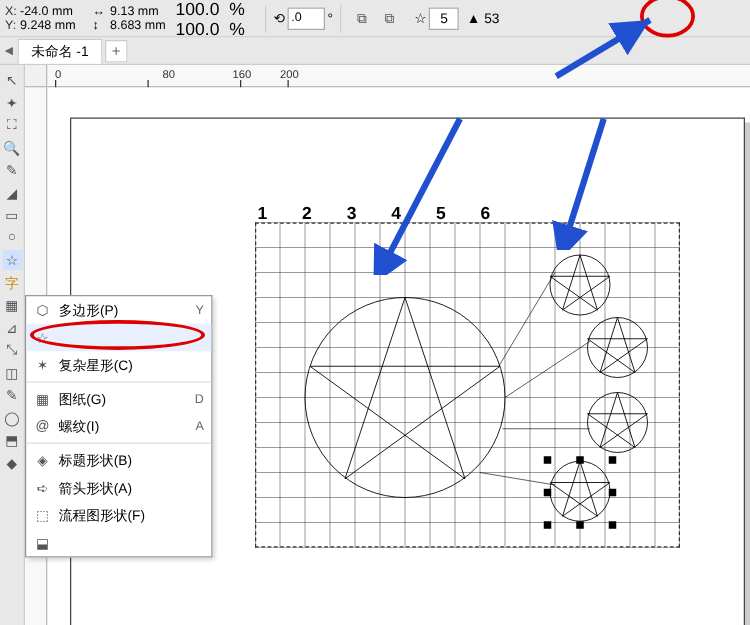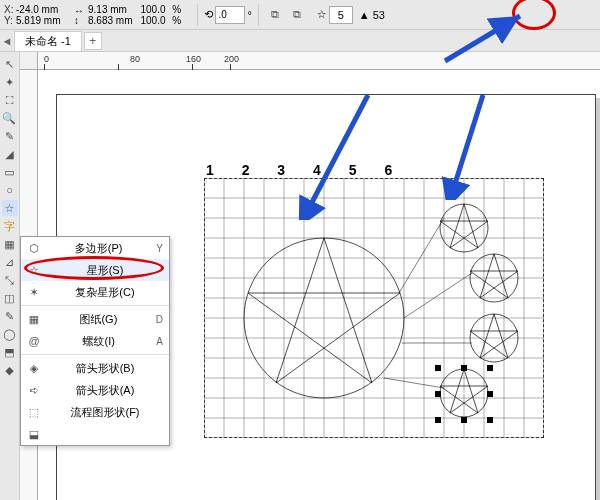--- a/index.html
+++ b/index.html
@@ -5,21 +5,21 @@
 * { margin: 0; padding: 0; box-sizing: border-box; }
 body { font-family: "Microsoft YaHei", sans-serif; font-size: 11px; background: #f0f0f0; width: 600px; height: 500px; overflow: hidden; position: relative; }
 .top-bar { height: 30px; background: #e8e8e8; border-bottom: 1px solid #ccc; display: flex; align-items: center; padding: 0 4px; gap: 2px; }
 .coord-box { display: flex; flex-direction: column; font-size: 10px; margin-right: 6px; }
 .coord-row { display: flex; align-items: center; gap: 2px; }
 .coord-label { width: 10px; color: #333; }
 .coord-val { width: 50px; }
 .dim-box { display: flex; flex-direction: column; font-size: 10px; margin-right: 6px; }
 .dim-row { display: flex; align-items: center; gap: 2px; }
 .dim-icon { width: 12px; height: 10px; }
-.pct-box { display: flex; flex-direction: column; font-size: 10px; margin-right: 10px; }
+.pct-box { display: flex; flex-direction: column; font-size: 14px; margin-right: 10px; }
 .sep { width: 1px; height: 22px; background: #ccc; margin: 0 4px; }
 .angle-box { display: flex; align-items: center; gap: 2px; }
 .angle-input { width: 30px; height: 18px; border: 1px solid #aaa; background: #fff; font-size: 10px; padding: 0 2px; }
 .icon-btn { width: 20px; height: 20px; display: flex; align-items: center; justify-content: center; color: #555; }
 .star-points { display: flex; align-items: center; gap: 2px; margin-left: 8px; position: relative; }
 .points-input { width: 24px; height: 18px; border: 1px solid #aaa; background: #fff; font-size: 11px; text-align: center; }
 .red-oval-top { position: absolute; border: 3px solid #d00; border-radius: 50%; pointer-events: none; }
 .tab-bar { height: 22px; background: #e8e8e8; display: flex; align-items: center; border-bottom: 1px solid #ccc; }
 .nav-arrow { width: 14px; height: 14px; display: flex; align-items: center; justify-content: center; color: #666; }
 .tab { padding: 2px 10px; background: #fff; border: 1px solid #ccc; border-bottom: none; font-size: 11px; }
@@ -37,38 +37,38 @@
 .page-shadow { position: absolute; top: 24px; left: 18px; width: 540px; height: 420px; box-shadow: 4px 4px 0 #ccc; background: #fff; border: 1px solid #444; }
 .grid { position: absolute; top: 108px; left: 166px; width: 340px; height: 260px; }
 .num-labels { position: absolute; top: 92px; left: 168px; font-size: 14px; font-weight: bold; letter-spacing: 12px; color: #000; }
 .star-shape { fill: none; stroke: #000; stroke-width: 0.7; }
 .dashed-box { position: absolute; border: 1px dashed #333; }
 .sel-handles { position: absolute; }
 .handle { position: absolute; width: 6px; height: 6px; background: #000; }
 .flyout { position: absolute; top: 236px; left: 20px; width: 150px; background: #fff; border: 1px solid #999; box-shadow: 2px 2px 4px rgba(0,0,0,0.2); z-index: 10; }
 .flyout-row { display: flex; align-items: center; height: 22px; padding: 0 6px; gap: 6px; }
 .flyout-icon { width: 14px; height: 14px; display: flex; align-items: center; justify-content: center; color: #555; }
-.flyout-label { flex: 1; font-size: 11px; text-align: center; }
+.flyout-label { flex: 1; font-size: 11px; }
 .flyout-key { font-size: 10px; color: #666; }
 .flyout-sep { height: 1px; background: #ddd; margin: 2px 0; }
 .red-oval-menu { position: absolute; top: 256px; left: 24px; width: 140px; height: 24px; border: 3px solid #d00; border-radius: 50%; pointer-events: none; z-index: 11; }
 .arrow-blue { position: absolute; z-index: 5; }
 </style>
 </head>
 <body>
 
 <div class="top-bar">
   <div class="coord-box">
     <div class="coord-row">
         <span class="coord-label">X:</span>
         <span class="coord-val">-24.0 mm</span>
       </div>
     <div class="coord-row">
         <span class="coord-label">Y:</span>
-        <span class="coord-val">5.819 mm</span>
+        <span class="coord-val">9.248 mm</span>
       </div>
   </div>
   <div class="dim-box">
     <div class="dim-row">
         <span class="dim-icon">↔</span>
         <span>9.13 mm</span>
       </div>
     <div class="dim-row">
         <span class="dim-icon">↕</span>
         <span>8.683 mm</span>
@@ -227,41 +227,40 @@
 </div>
 
 <div class="flyout">
   <div class="flyout-row">
       <span class="flyout-icon">⬡</span>
       <span class="flyout-label">多边形(P)</span>
       <span class="flyout-key">Y</span>
     </div>
   <div class="flyout-row" style="background:#e8f0ff;">
       <span class="flyout-icon">☆</span>
-      <span class="flyout-label">星形(S)</span>
     </div>
   <div class="flyout-row">
       <span class="flyout-icon">✶</span>
       <span class="flyout-label">复杂星形(C)</span>
     </div>
   <div class="flyout-sep"></div>
   <div class="flyout-row">
       <span class="flyout-icon">▦</span>
       <span class="flyout-label">图纸(G)</span>
       <span class="flyout-key">D</span>
     </div>
   <div class="flyout-row">
       <span class="flyout-icon">@</span>
       <span class="flyout-label">螺纹(I)</span>
       <span class="flyout-key">A</span>
     </div>
   <div class="flyout-sep"></div>
   <div class="flyout-row">
       <span class="flyout-icon">◈</span>
-      <span class="flyout-label">箭头形状(B)</span>
+      <span class="flyout-label">标题形状(B)</span>
     </div>
   <div class="flyout-row">
       <span class="flyout-icon">➪</span>
       <span class="flyout-label">箭头形状(A)</span>
     </div>
   <div class="flyout-row">
       <span class="flyout-icon">⬚</span>
       <span class="flyout-label">流程图形状(F)</span>
     </div>
   <div class="flyout-row">

